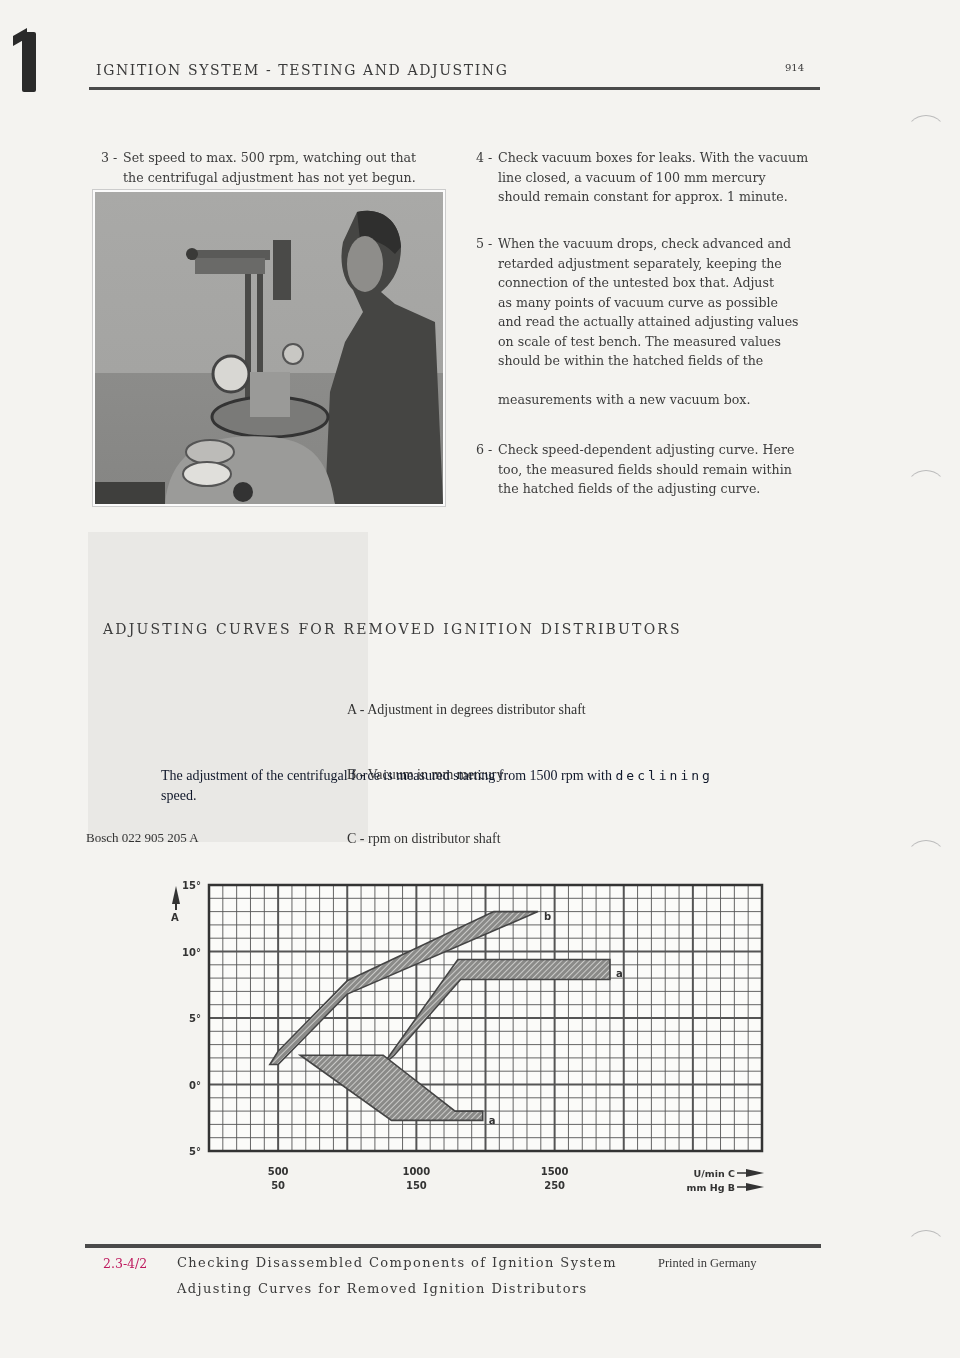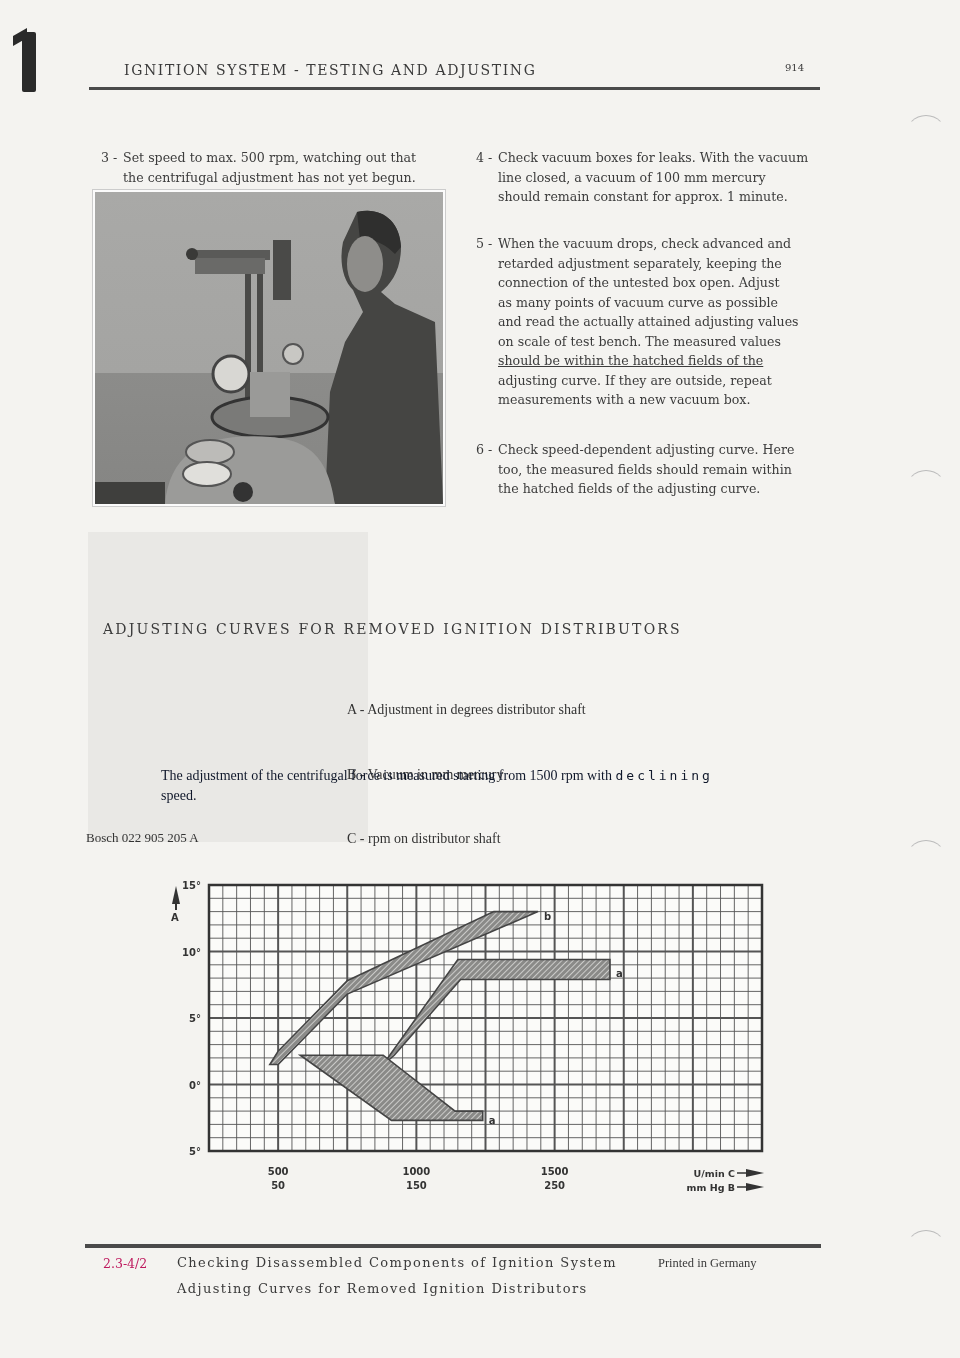--- a/index.html
+++ b/index.html
@@ -2,21 +2,21 @@
 <html><head>
 <meta charset="utf-8">
 <style>
   html, body { margin:0; padding:0; }
   body { width:960px; height:1358px; background:#f4f3f0; position:relative; overflow:hidden;
          font-family:"DejaVu Serif", serif; color:#333; }
   .abs { position:absolute; }
   .chapter-num { left:22px; top:32px; width:14px; height:60px; background:#2a2a2a; border-radius:2px; }
   .chapter-num::before { content:""; position:absolute; left:-9px; top:0; width:14px; height:10px;
          background:#2a2a2a; transform:skewY(-30deg); }
-  .header-title { left:96px; top:62px; font-family:"DejaVu Serif", serif; font-size:14px; letter-spacing:1.6px; color:#3a3a3a;margin-left:28px; }
+  .header-title { left:96px; top:62px; font-family:"DejaVu Serif", serif; font-size:14px; letter-spacing:1.6px; color:#3a3a3a; }
   .page-no { left:785px; top:62px; font-size:10px; color:#3a3a3a; }
   .rule { background:#4a4a4a; }
   .step { font-size:12.6px; line-height:19.5px; color:#3c3c3c; }
   .step .num { position:absolute; left:0; top:0; }
   .step .txt { position:absolute; left:22px; top:0; white-space:pre; }
   .photo { left:93px; top:190px; width:348px; height:312px; background:linear-gradient(180deg,#a9a9a7 0%, #a4a4a2 58%, #8c8c8a 58%, #858583 100%);
            border:2px solid #fbfbfb; box-shadow:0 0 0 1px #ccc; overflow:hidden; }
   .section-title { left:103px; top:621px; font-size:14px; letter-spacing:2.2px; color:#3a3a3a; }
   .legend { left:347px; top:656px; font-family:"Liberation Serif", serif; font-size:14px; line-height:21.5px; color:#333; white-space:pre; }
   .note { left:161px; top:766px; font-family:"Liberation Serif", serif; font-size:14px; line-height:20px; color:#0f172a; }
@@ -80,26 +80,25 @@
   <span class="num">4 -</span>
   <span class="txt">Check vacuum boxes for leaks. With the vacuum</span>
   <span class="txt" style="top:19.5px;">line closed, a vacuum of 100 mm mercury</span>
   <span class="txt" style="top:39px;">should remain constant for approx. 1 minute.</span>
 </div>
 
 <div class="abs step" style="left:476px;top:234px;width:400px;height:180px;">
   <span class="num">5 -</span>
   <span class="txt">When the vacuum drops, check advanced and</span>
   <span class="txt" style="top:19.5px;">retarded adjustment separately, keeping the</span>
-  <span class="txt" style="top:39px;">connection of the untested box open. Adjust</span>
+  <span class="txt" style="top:39px;">connection of the untested box that. Adjust</span>
   <span class="txt" style="top:58.5px;">as many points of vacuum curve as possible</span>
   <span class="txt" style="top:78px;">and read the actually attained adjusting values</span>
   <span class="txt" style="top:97.5px;">on scale of test bench. The measured values</span>
-  <span class="txt" style="top:117px;text-decoration:underline;">should be within the hatched fields of the</span>
-  <span class="txt" style="top:136.5px;">adjusting curve. If they are outside, repeat</span>
+  <span class="txt" style="top:117px;">should be within the hatched fields of the</span>
   <span class="txt" style="top:156px;">measurements with a new vacuum box.</span>
 </div>
 
 <div class="abs step" style="left:476px;top:440px;width:400px;height:60px;">
   <span class="num">6 -</span>
   <span class="txt">Check speed-dependent adjusting curve. Here</span>
   <span class="txt" style="top:19.5px;">too, the measured fields should remain within</span>
   <span class="txt" style="top:39px;">the hatched fields of the adjusting curve.</span>
 </div>
 

